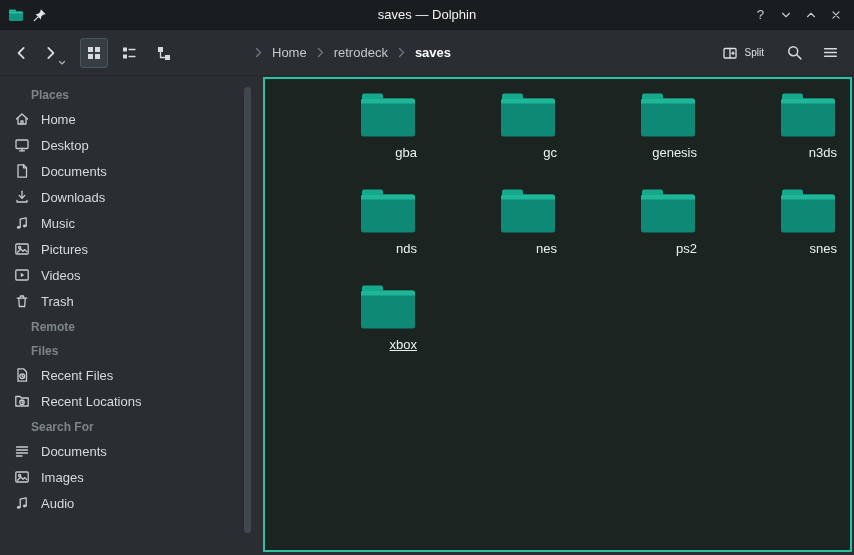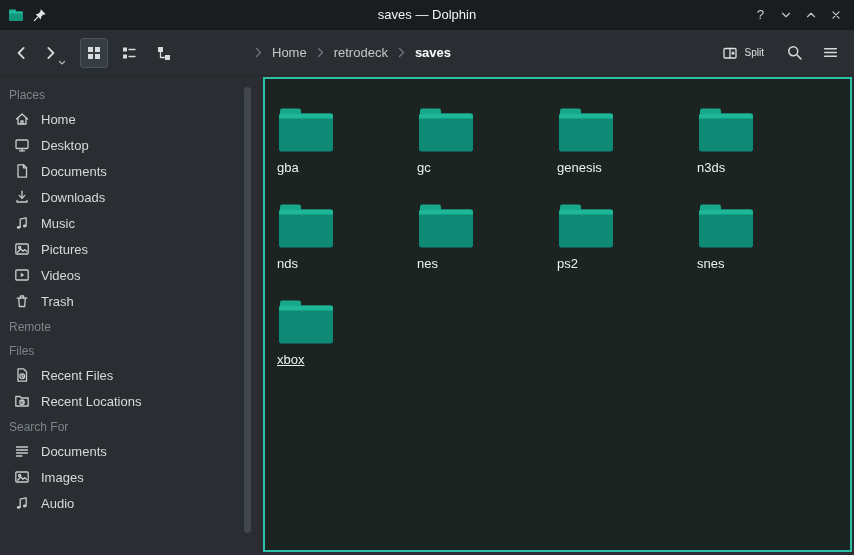--- a/index.html
+++ b/index.html
@@ -32,31 +32,31 @@
   .crumb-chev { color:#70787d; }
   .crumb { color:#c3c8cb; }
   .crumb-wrap.current .crumb { color:#fcfcfc; font-weight:bold; }
   .tb-right { margin-left:auto; display:flex; align-items:center; gap:8px; }
   .split-btn { display:flex; align-items:center; gap:7px; height:30px; padding:0 8px; color:#dde1e3; background:none; border:none; font-size:10px; font-family:inherit; }
 
   
   .content { display:flex; height:478px; }
 
   .sidebar { width:240px; padding-top:8px; overflow:hidden; flex:none; }
-  .side-header { height:22px; line-height:22px; padding-left:9px; font-size:12px; color:var(--muted-text); }
+  .side-header { height:22px; line-height:22px; padding-left:31px; font-size:12px; color:var(--muted-text);font-weight:bold; }
   .side-section + .side-section { margin-top:2px; }
   .side-item { height:26px; display:flex; align-items:center; gap:11px; padding-left:14px; color:#d7dadc; cursor:default; }
   .side-icon { width:16px; height:16px; color:#c6cbce; flex:none; }
 
   .scroll-strip { width:23px; position:relative; flex:none; }
   .scroll-thumb { position:absolute; left:4px; top:11px; width:7px; height:446px; background:#41484d; border-radius:3.5px; }
 
   .mainview { flex:1; margin:1px 2px 2px 0; border:2px solid var(--accent); background:var(--view-bg); overflow:hidden; }
   .folder-grid { display:grid; grid-template-columns:repeat(4,140px); grid-auto-rows:96px; padding-left:12px; }
-  .folder-cell { display:flex; flex-direction:column; align-items:flex-start; padding-top:28px; }
+  .folder-cell { display:flex; flex-direction:column; align-items:flex-end; padding-top:13px; }
   .folder-label { margin-top:7px; color:#eef1f2; }
   .folder-cell.hover .folder-label { text-decoration:underline; }
 </style>
 </head>
 <body style="--accent: #2cc0a6; --folder: #0e8976; --folder-light: #17a78c; --folder-strip: #1db697; --titlebar-bg: #1a1d1f; --chrome-bg: #2a2e32; --view-bg: #1c2422; --text: #eef1f2; --muted-text: #7d8589;">
 
 <div class="titlebar">
   <div class="tb-left">
     <span>
         <svg width="16" height="16" viewBox="0 0 16 16">

